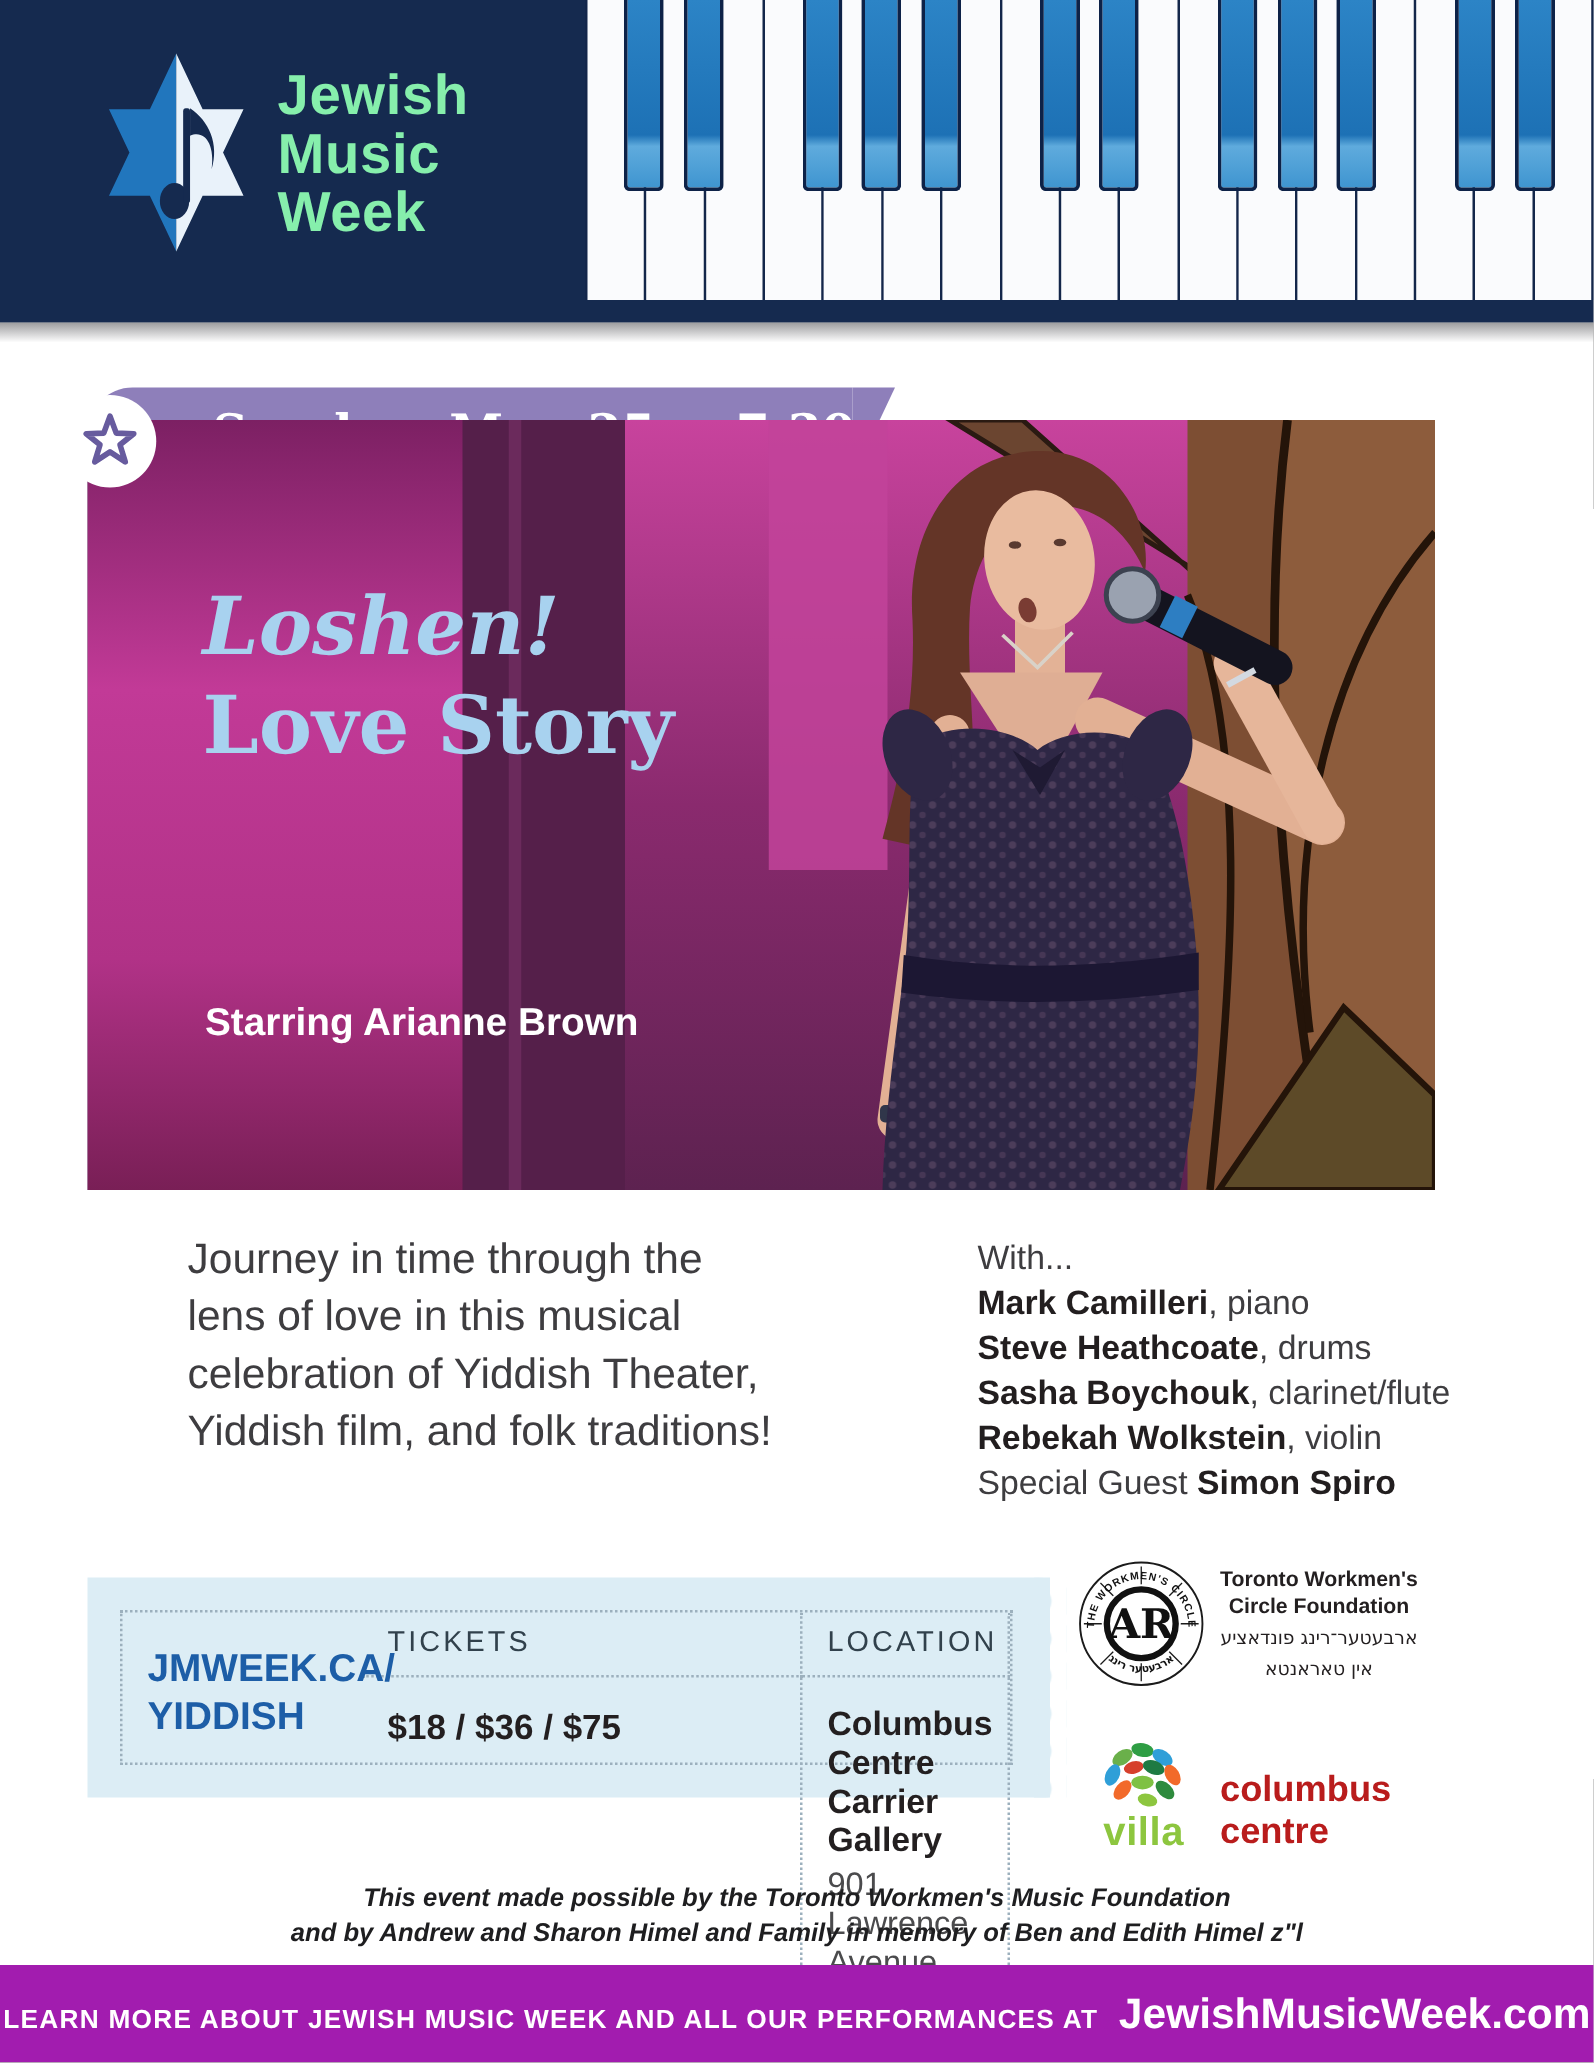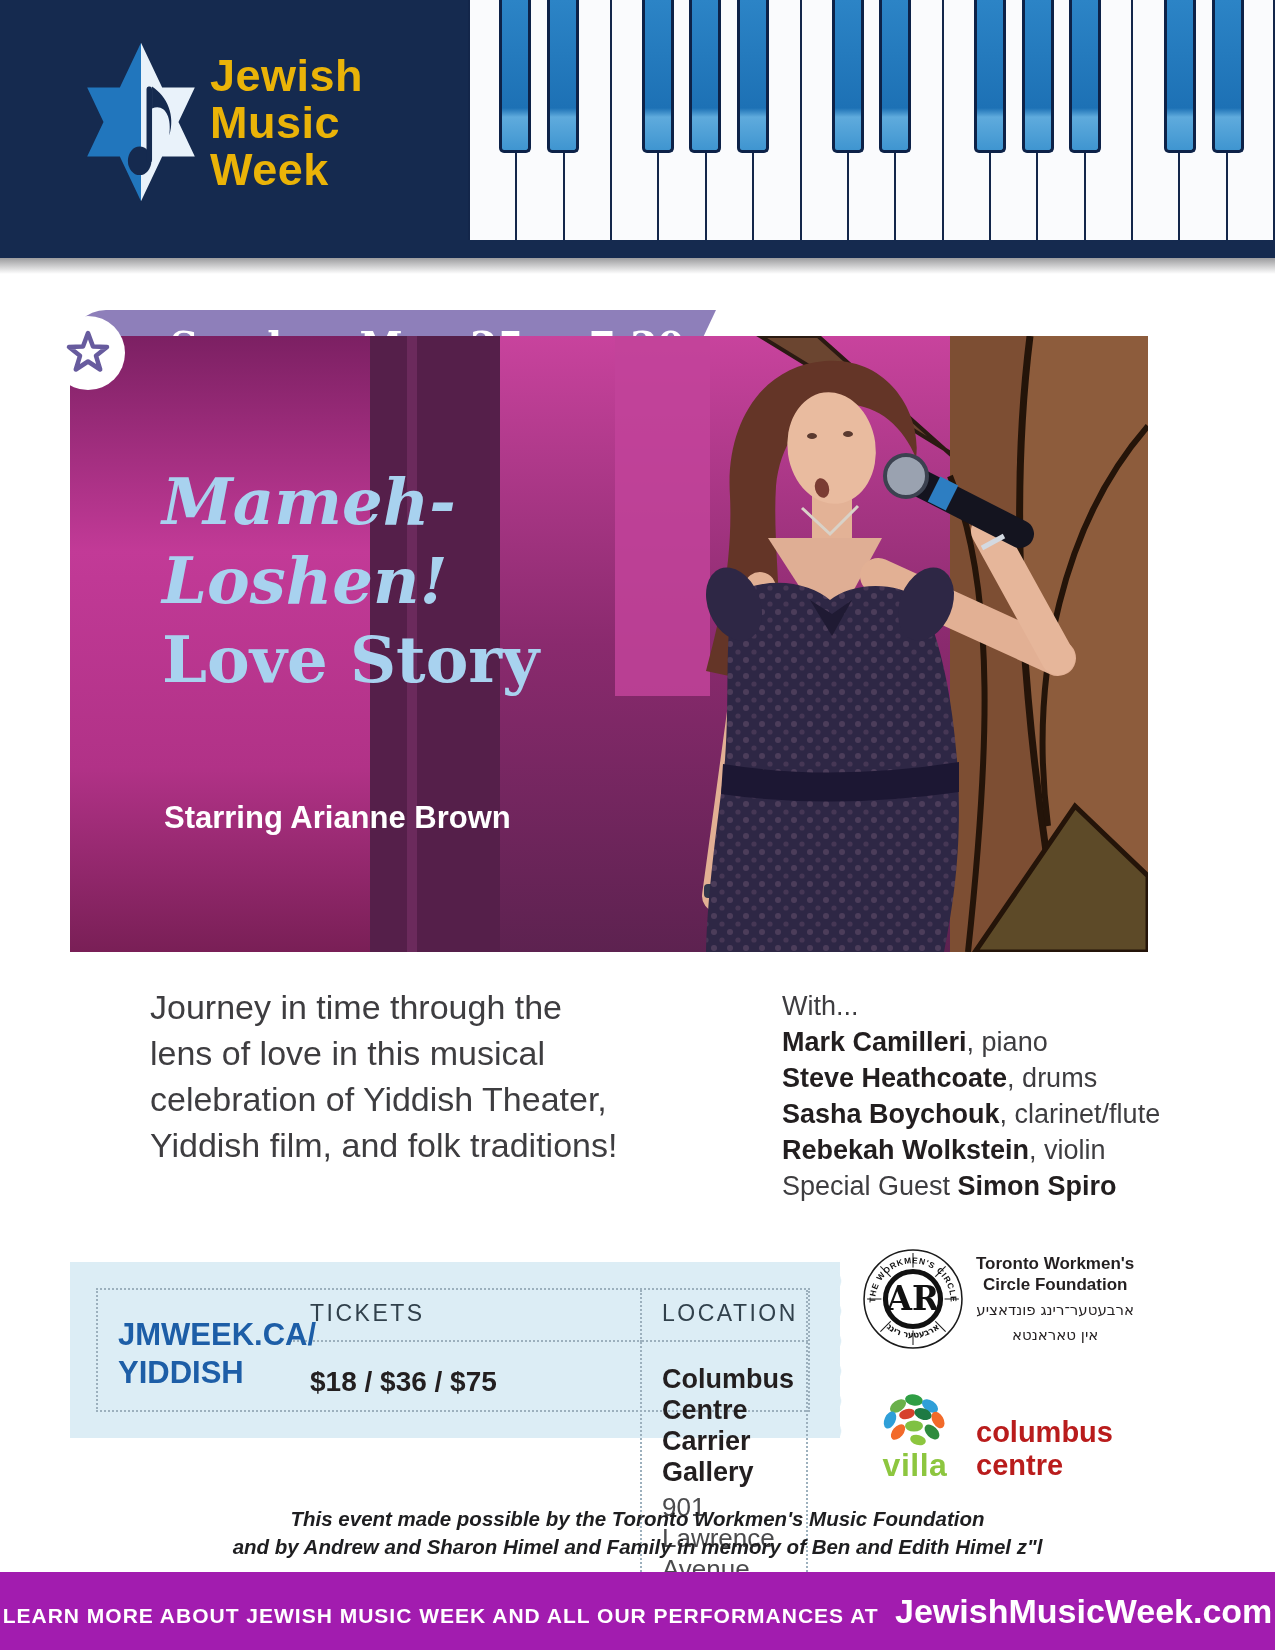--- a/index.html
+++ b/index.html
@@ -5,21 +5,21 @@
   html,body{margin:0;padding:0;background:#888;}
   .page{position:relative;width:1275px;height:1650px;background:#ffffff;overflow:hidden;
         font-family:"Liberation Sans",sans-serif;margin:0 auto;}
 
   
   .header{position:absolute;left:0;top:0;width:1275px;height:258px;background:#152a4f;}
   .header-shadow{position:absolute;left:0;top:258px;width:1275px;height:16px;
         background:linear-gradient(rgba(35,35,40,.45),rgba(35,35,40,0));}
   .logo{position:absolute;left:72px;top:36px;display:flex;align-items:center;}
   .logo-star{width:138px;height:172px;}
-  .logo-text{margin-left:0;color:#eab308;font-weight:bold;font-size:45px;line-height:47px;letter-spacing:.5px;}
+  .logo-text{margin-left:12px;color:#86efac;font-weight:bold;font-size:45px;line-height:47px;letter-spacing:.5px;}
 
   
   .piano{position:absolute;left:468px;top:0;width:807px;height:240px;display:flex;}
   .wkey{flex:1;background:#fafbfd;border-right:2px solid #13264a;}
   .wkey:first-child{border-left:2px solid #13264a;}
   .bkey{position:absolute;top:0;width:26px;height:150px;
         background:linear-gradient(#2c84c6 0%,#1d71b5 72%,#5fabdd 78%,#3f95d0 100%);
         border:3px solid #0d2248;border-top:none;border-radius:0 0 5px 5px;}
 
   
@@ -230,21 +230,20 @@
         <path d="M664,258 C700,238 742,248 760,264 C780,248 822,243 852,264 C872,310 882,362 887,424 C893,505 884,565 874,616 L636,616 C638,545 650,472 655,424 C660,362 654,300 664,258 Z" fill="url(#lace)" opacity="0.5"></path>
         <ellipse cx="664" cy="268" rx="26" ry="38" fill="#2e2745" transform="rotate(-22 664 268)"></ellipse>
         <ellipse cx="856" cy="268" rx="26" ry="38" fill="#2e2745" transform="rotate(22 856 268)"></ellipse>
         <path d="M653,428 Q762,446 889,426 L889,456 Q762,474 651,458 Z" fill="#1c1733"></path>
         <polygon points="740,264 762,300 782,264 762,278" fill="#1f1a33"></polygon>
       </g>
     </svg>
   </div>
 
   <div class="title">
-    <div class="ital">Mameh-</div>
     <div class="ital">Loshen!</div>
     <div>Love Story</div>
   </div>
   <div class="starring">Starring Arianne Brown</div>
 
   <div class="description">Journey in time through the
 lens of love in this musical
 celebration of Yiddish Theater,
 Yiddish film, and folk traditions!</div>
 

